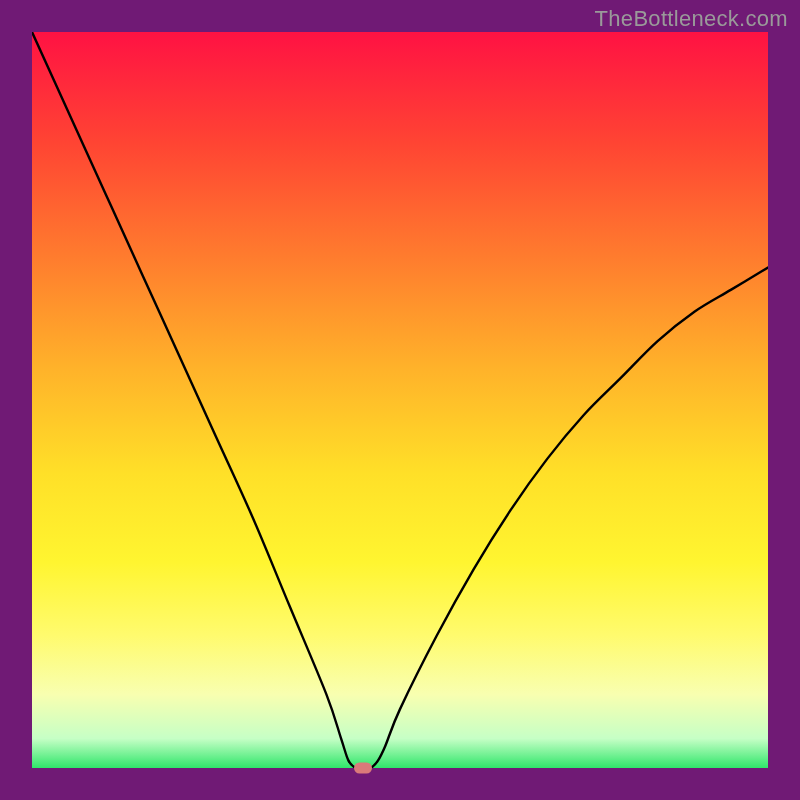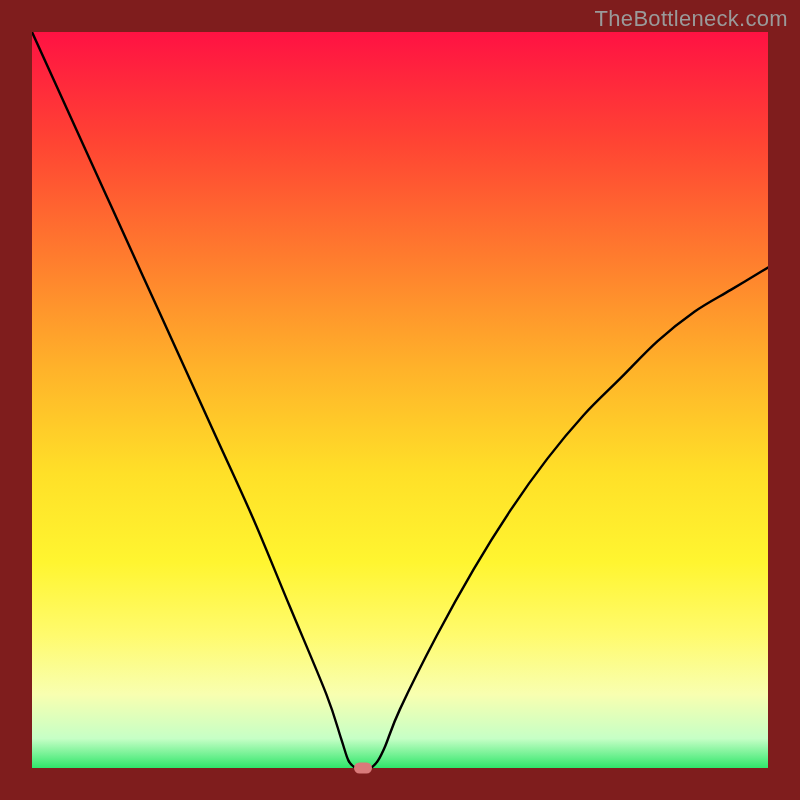--- a/index.html
+++ b/index.html
@@ -10,21 +10,21 @@
     overflow: hidden;
     background: #000;
     font-family: Arial, Helvetica, sans-serif;
   }
   .frame {
     position: absolute;
     top: 0;
     left: 0;
     width: 800px;
     height: 800px;
-    background: #7f1d1d;
+    background: #701a75;
   }
   .plot {
     position: absolute;
     top: 32px;
     left: 32px;
     width: 736px;
     height: 736px;
     background: linear-gradient(
       to bottom,
       #ff1243 0%,

